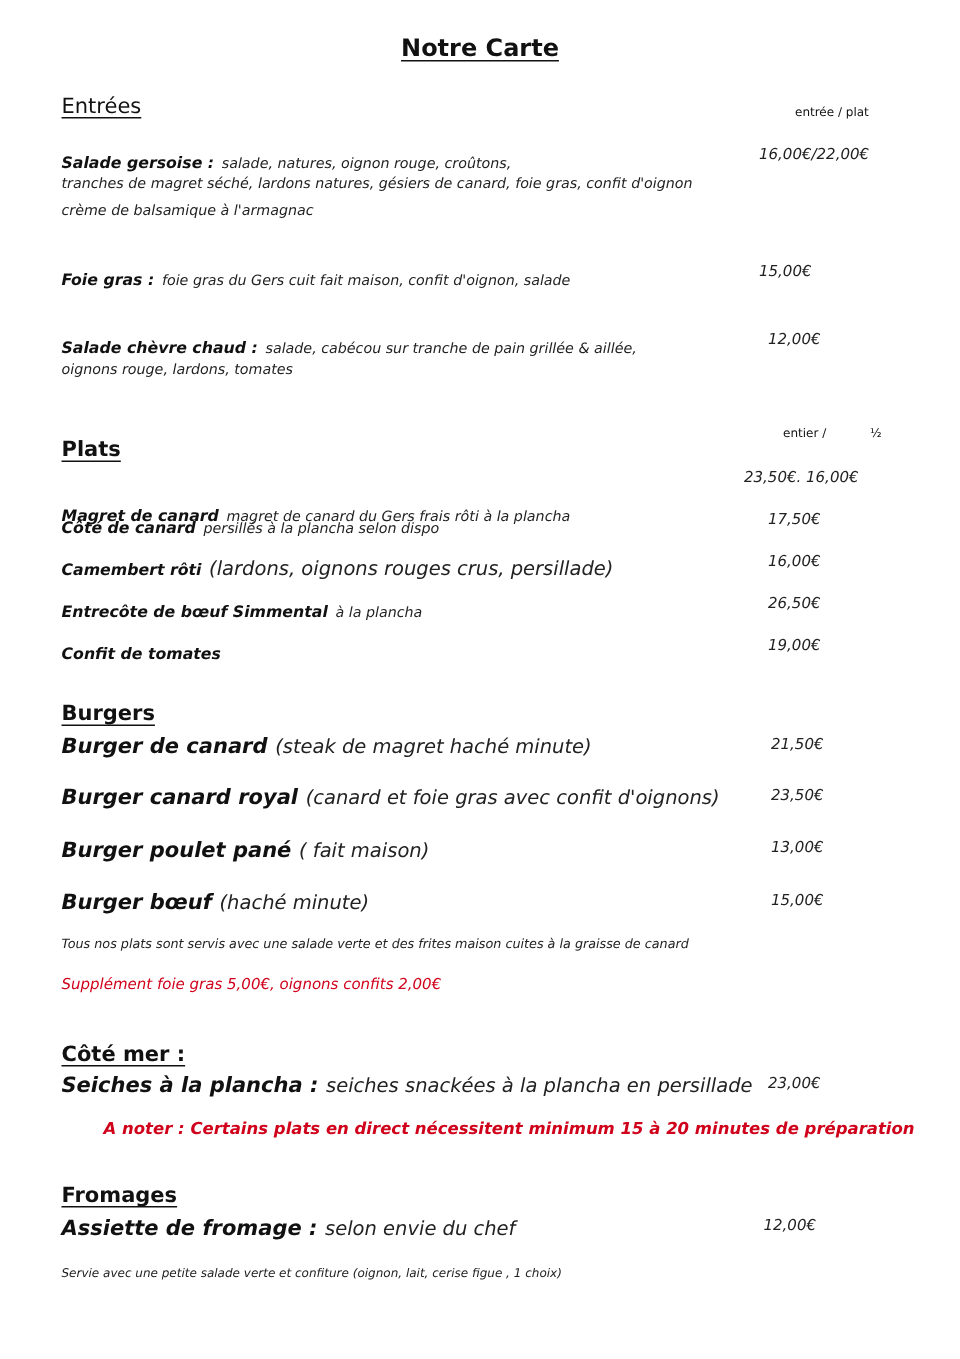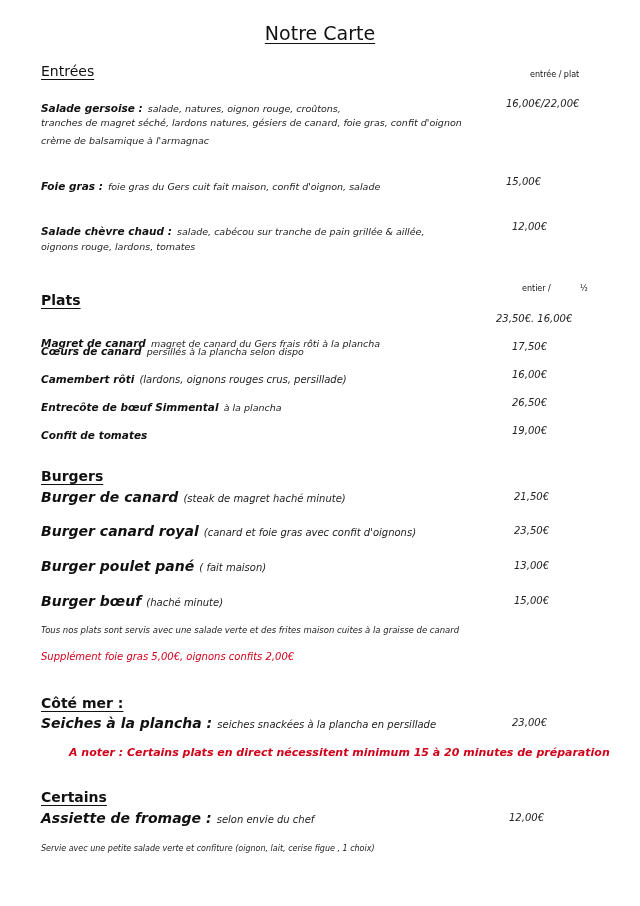--- a/index.html
+++ b/index.html
@@ -3,32 +3,32 @@
 <meta charset="utf-8">
 <style>
   html, body { margin: 0; padding: 0; background: #ffffff; }
   body {
     width: 640px; height: 906px; position: relative; overflow: hidden;
     font-family: "DejaVu Sans", sans-serif; color: #111;
   }
   .abs { position: absolute; white-space: nowrap; }
   .title {
     left: 0; width: 640px; top: 22px; text-align: center;
-    font-size: 19px; font-weight: normal;
+    font-size: 16px; font-weight: bold;
   }
   .title span { text-decoration: underline; text-underline-offset: 3px; }
   .section {
     left: 41px; font-size: 14px; text-decoration: underline; text-underline-offset: 3px;
   }
   .section.bold { font-weight: bold; margin-top: 15px; }
   .colhdr { font-size: 8px; }
   .name { font-weight: bold; font-size: 10.5px; font-style: italic; }
   .name.big { font-size: 14px; }
   .desc { font-size: 9.5px; font-style: italic; color: #222; }
-  .desc.small { font-size: 10px; }
+  .desc.small { font-size: 13px; }
   .line { left: 41px; font-size: 9.5px; font-style: italic; color: #222; }
   .price { font-size: 10px; font-style: italic; color: #222; }
   .note { font-size: 8.5px; font-style: italic; color: #222; }
   .red { color: #d0021b; }
   .redbold { color: #d0021b; font-weight: bold; font-style: italic; font-size: 9.5px; }
 </style>
 </head>
 <body>
 
 <div>
@@ -63,21 +63,21 @@
   <div class="abs colhdr" style="left:522px; top:284px;">entier /</div>
   <div class="abs colhdr" style="left:580px; top:284px;">½</div>
 
   <div class="abs" style="left:41px; top:312px;margin-top:20px;">
     <span class="name">Magret de canard</span>
     <span class="desc">magret de canard du Gers frais rôti à la plancha</span>
   </div>
   <div class="abs price" style="left:496px; top:313px;">23,50€. 16,00€</div>
 
   <div class="abs" style="left:41px; top:340px;">
-    <span class="name">Cœurs de canard</span>
+    <span class="name">Côté de canard</span>
     <span class="desc">persillés à la plancha selon dispo</span>
   </div>
   <div class="abs price" style="left:512px; top:341px;">17,50€</div>
 
   <div class="abs" style="left:41px; top:368px;">
     <span class="name">Camembert rôti</span>
     <span class="desc small">(lardons, oignons rouges crus, persillade)</span>
   </div>
   <div class="abs price" style="left:512px; top:369px;">16,00€</div>
 
@@ -124,21 +124,21 @@
   <div class="abs section bold" style="top:680px;">Côté mer :</div>
 
   <div class="abs" style="left:41px; top:713px;">
     <span class="name big">Seiches à la plancha :</span>
     <span class="desc small">seiches snackées à la plancha en persillade</span>
   </div>
   <div class="abs price" style="left:512px; top:717px;">23,00€</div>
 
   <div class="abs redbold" style="left:41px; top:746px; font-size:11px;margin-left:28px;">A noter : Certains plats en direct nécessitent minimum 15 à 20 minutes de préparation</div>
 
-  <div class="abs section bold" style="top:774px;">Certains</div>
+  <div class="abs section bold" style="top:774px;">Fromages</div>
 
   <div class="abs" style="left:41px; top:808px;">
     <span class="name big">Assiette de fromage :</span>
     <span class="desc small">selon envie du chef</span>
   </div>
   <div class="abs price" style="left:509px; top:812px;">12,00€</div>
 
   <div class="abs note" style="left:41px; top:844px; font-size:8px;">Servie avec une petite salade verte et confiture (oignon, lait, cerise figue , 1 choix)</div>
 
 </div>

